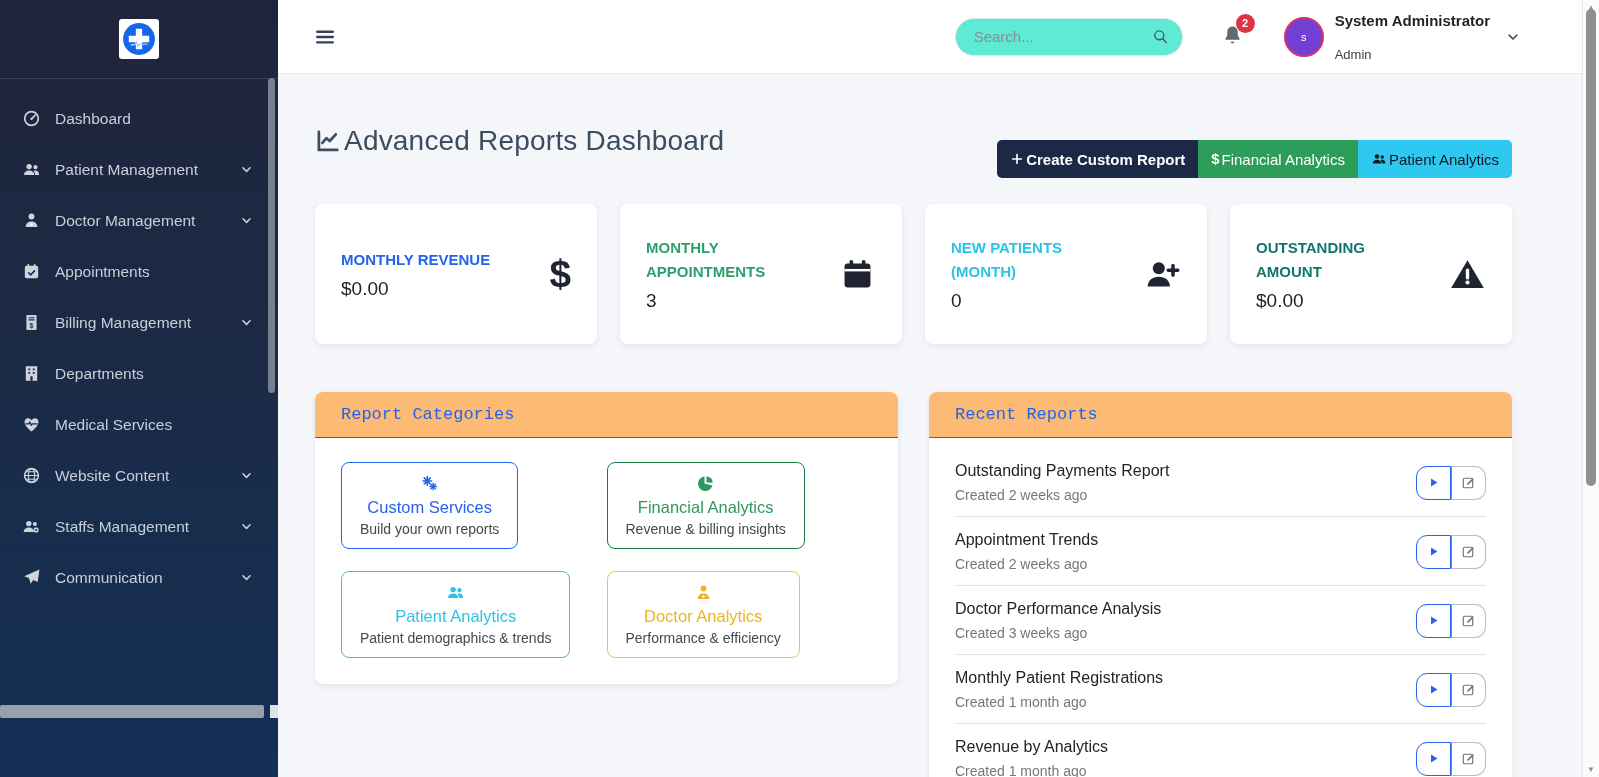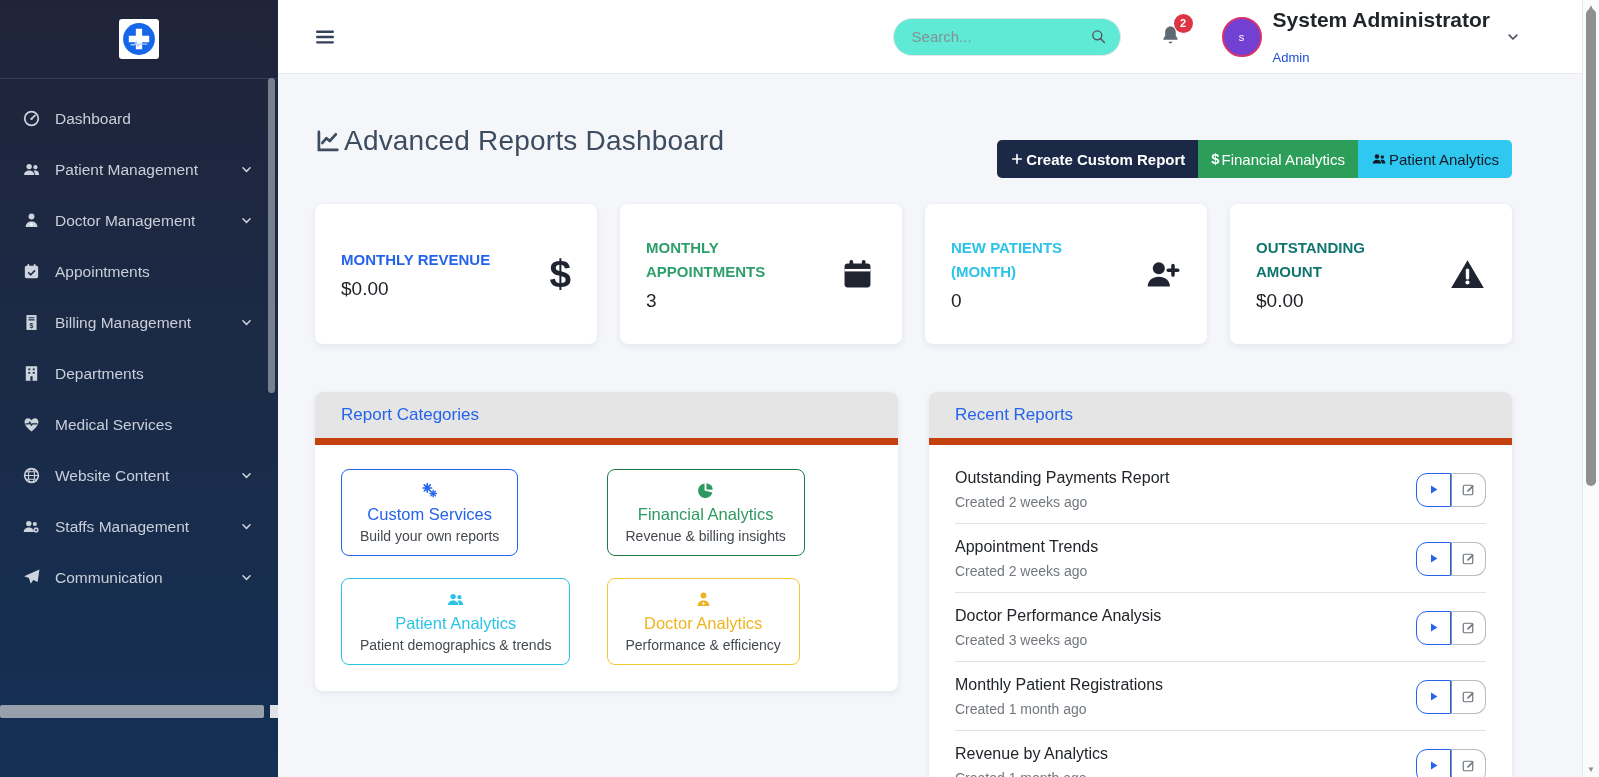--- a/index.html
+++ b/index.html
@@ -37,22 +37,22 @@
   .search-box input::placeholder { color:#868e96; }
   .search-ic { position:absolute; right:14px; top:10px; font-size:17px; color:#505a63; }
   .bell-wrap { position:relative; margin-left:38px; }
   .bell-ic { font-size:23px; color:#5f6a73; }
   .badge { position:absolute; top:-10px; right:-11px; min-width:19px; height:19px; border-radius:10px;
     background:#dc3545; color:#fff; font-size:11px; font-weight:bold; display:flex; align-items:center; justify-content:center; padding:0 5px; }
   .user-menu { display:flex; align-items:center; margin-left:40px; cursor:pointer; }
   .avatar { width:40px; height:40px; border-radius:50%; background:#7241d3; border:2.5px solid #d6336c;
     color:#fff; font-size:11px; display:flex; align-items:center; justify-content:center; }
   .user-text { margin-left:11px; }
-  .user-name { font-size:21px; font-weight:bold; color:#212529; }
-  .user-role { font-size:13px; color:#1d4ed8; margin-top:18px; }
+  .user-name { font-size:15px; font-weight:bold; color:#212529; }
+  .user-role { font-size:13px; color:#404040; margin-top:18px; }
   .user-chevron { margin-left:15px; font-size:16px; color:#49525a; }
 
   .content { padding:30px 87px 0 37px; }
 
   .title-row { display:flex; align-items:center; justify-content:space-between; }
   .page-title { display:flex; align-items:center; font-size:28px; font-weight:500; color:#3d4d5f; letter-spacing:.2px; }
   .title-ic { font-size:26px; margin-right:3px; color:#3d4d5f; }
 
   .btn-group { display:flex; }
   .btn { height:38px; display:flex; align-items:center; padding:0 13px; font-size:15px; color:#fff;margin-top:36px; }
@@ -67,21 +67,21 @@
   .stats { margin-top:26px; display:grid; grid-template-columns:repeat(4,1fr); gap:23px; }
   .stat-card { background:#fff; height:140px; border-radius:8px; box-shadow:0 2px 6px rgba(30,40,60,.08);
     display:flex; align-items:center; justify-content:space-between; padding:0 26px; }
   .stat-label { font-size:15px; font-weight:bold; line-height:1.55; margin-bottom:7px; max-width:168px; }
   .stat-value { font-size:19px; color:#212529; }
   .stat-ic { font-size:37px; color:#1f2430; }
 
   
   .bottom-grid { margin-top:48px; display:grid; grid-template-columns:1fr 1fr; gap:31px; align-items:start; }
   .card { background:#fff; border-radius:8px; box-shadow:0 2px 6px rgba(30,40,60,.08); }
-  .card-header { padding:13px 26px; border-bottom:7px solid #c2410c; background:#e5e5e5; border-radius:8px 8px 0 0; }
+  .card-header { padding:13px 26px; border-bottom:1px solid #c2410c; background:#fdba74; border-radius:8px 8px 0 0;font-family:Liberation Mono, monospace; }
   .card-title { font-size:17px; color:#2563eb; }
   .card-body { padding:24px 26px 26px; }
 
   .tiles { display:grid; grid-template-columns:1fr 1fr; row-gap:22px; justify-items:start; }
   .tile { display:inline-flex; flex-direction:column; align-items:center; text-align:center;
     border:1px solid; border-radius:8px; padding:11px 18px; background:#fff; min-width:160px; }
   .tile-ic { font-size:19px; margin-bottom:5px; }
   .tile-title { font-size:16.5px; margin-bottom:4px; }
   .tile-sub { font-size:14px; color:#43494f; }
 

